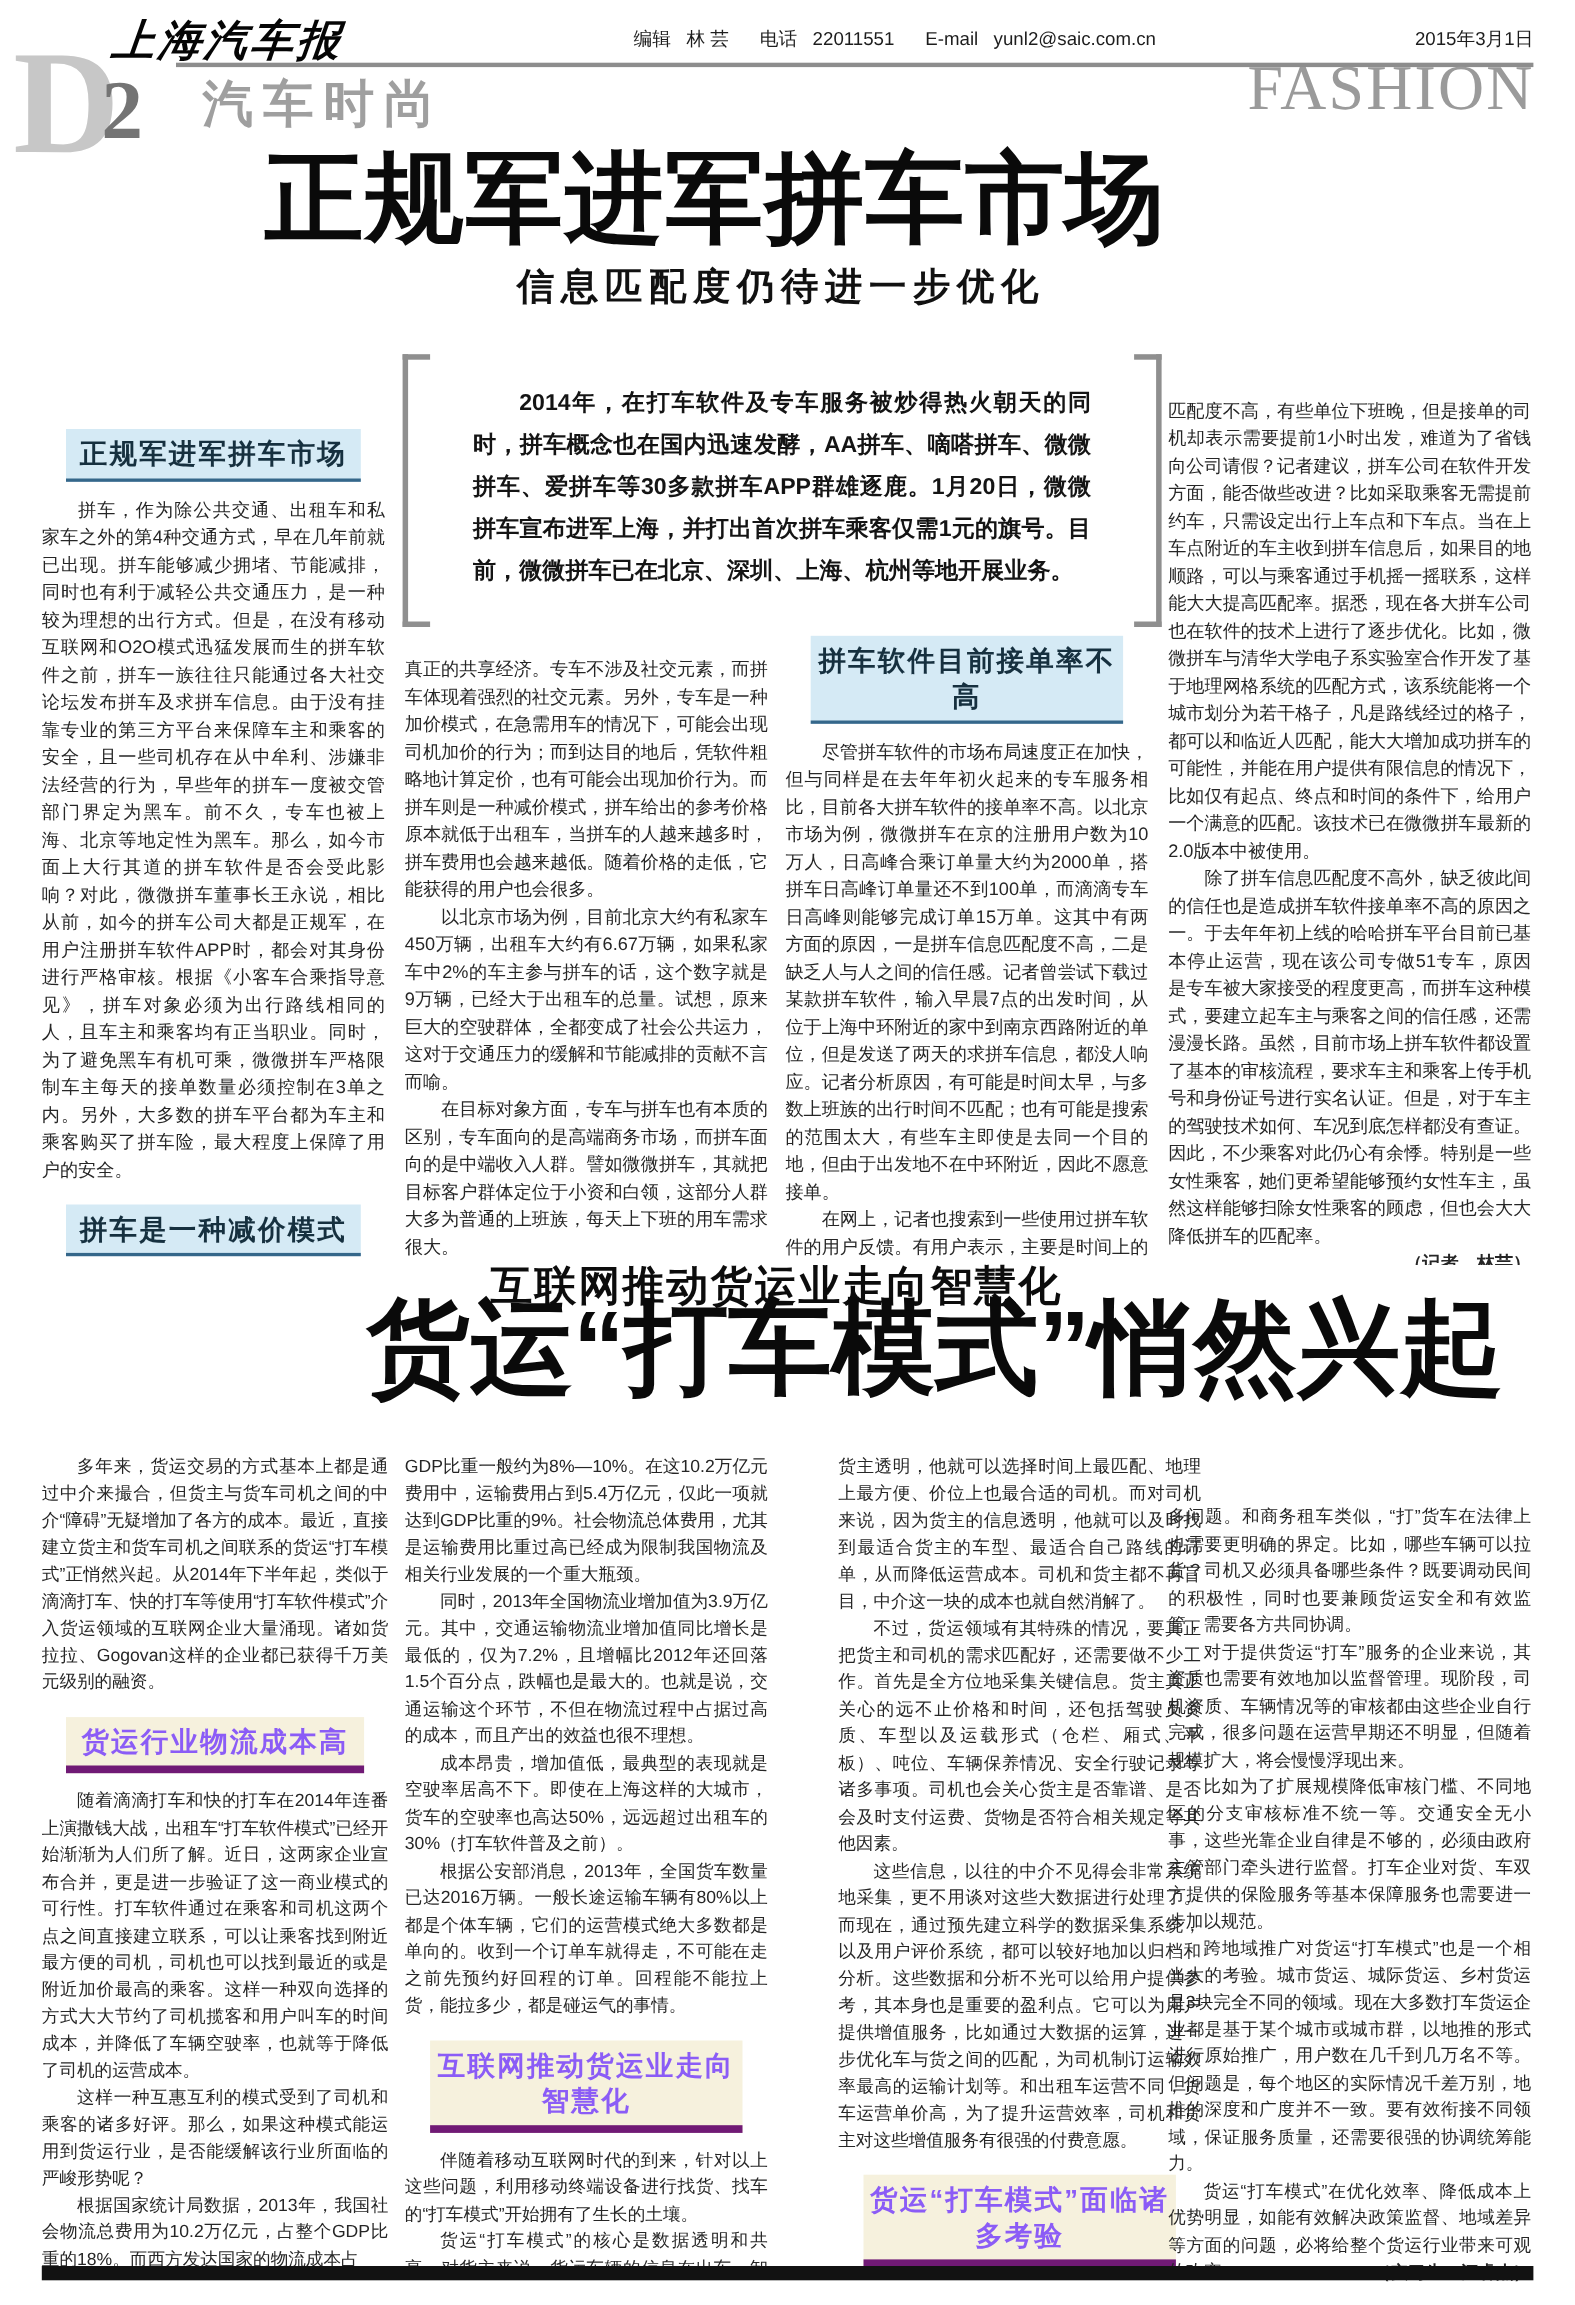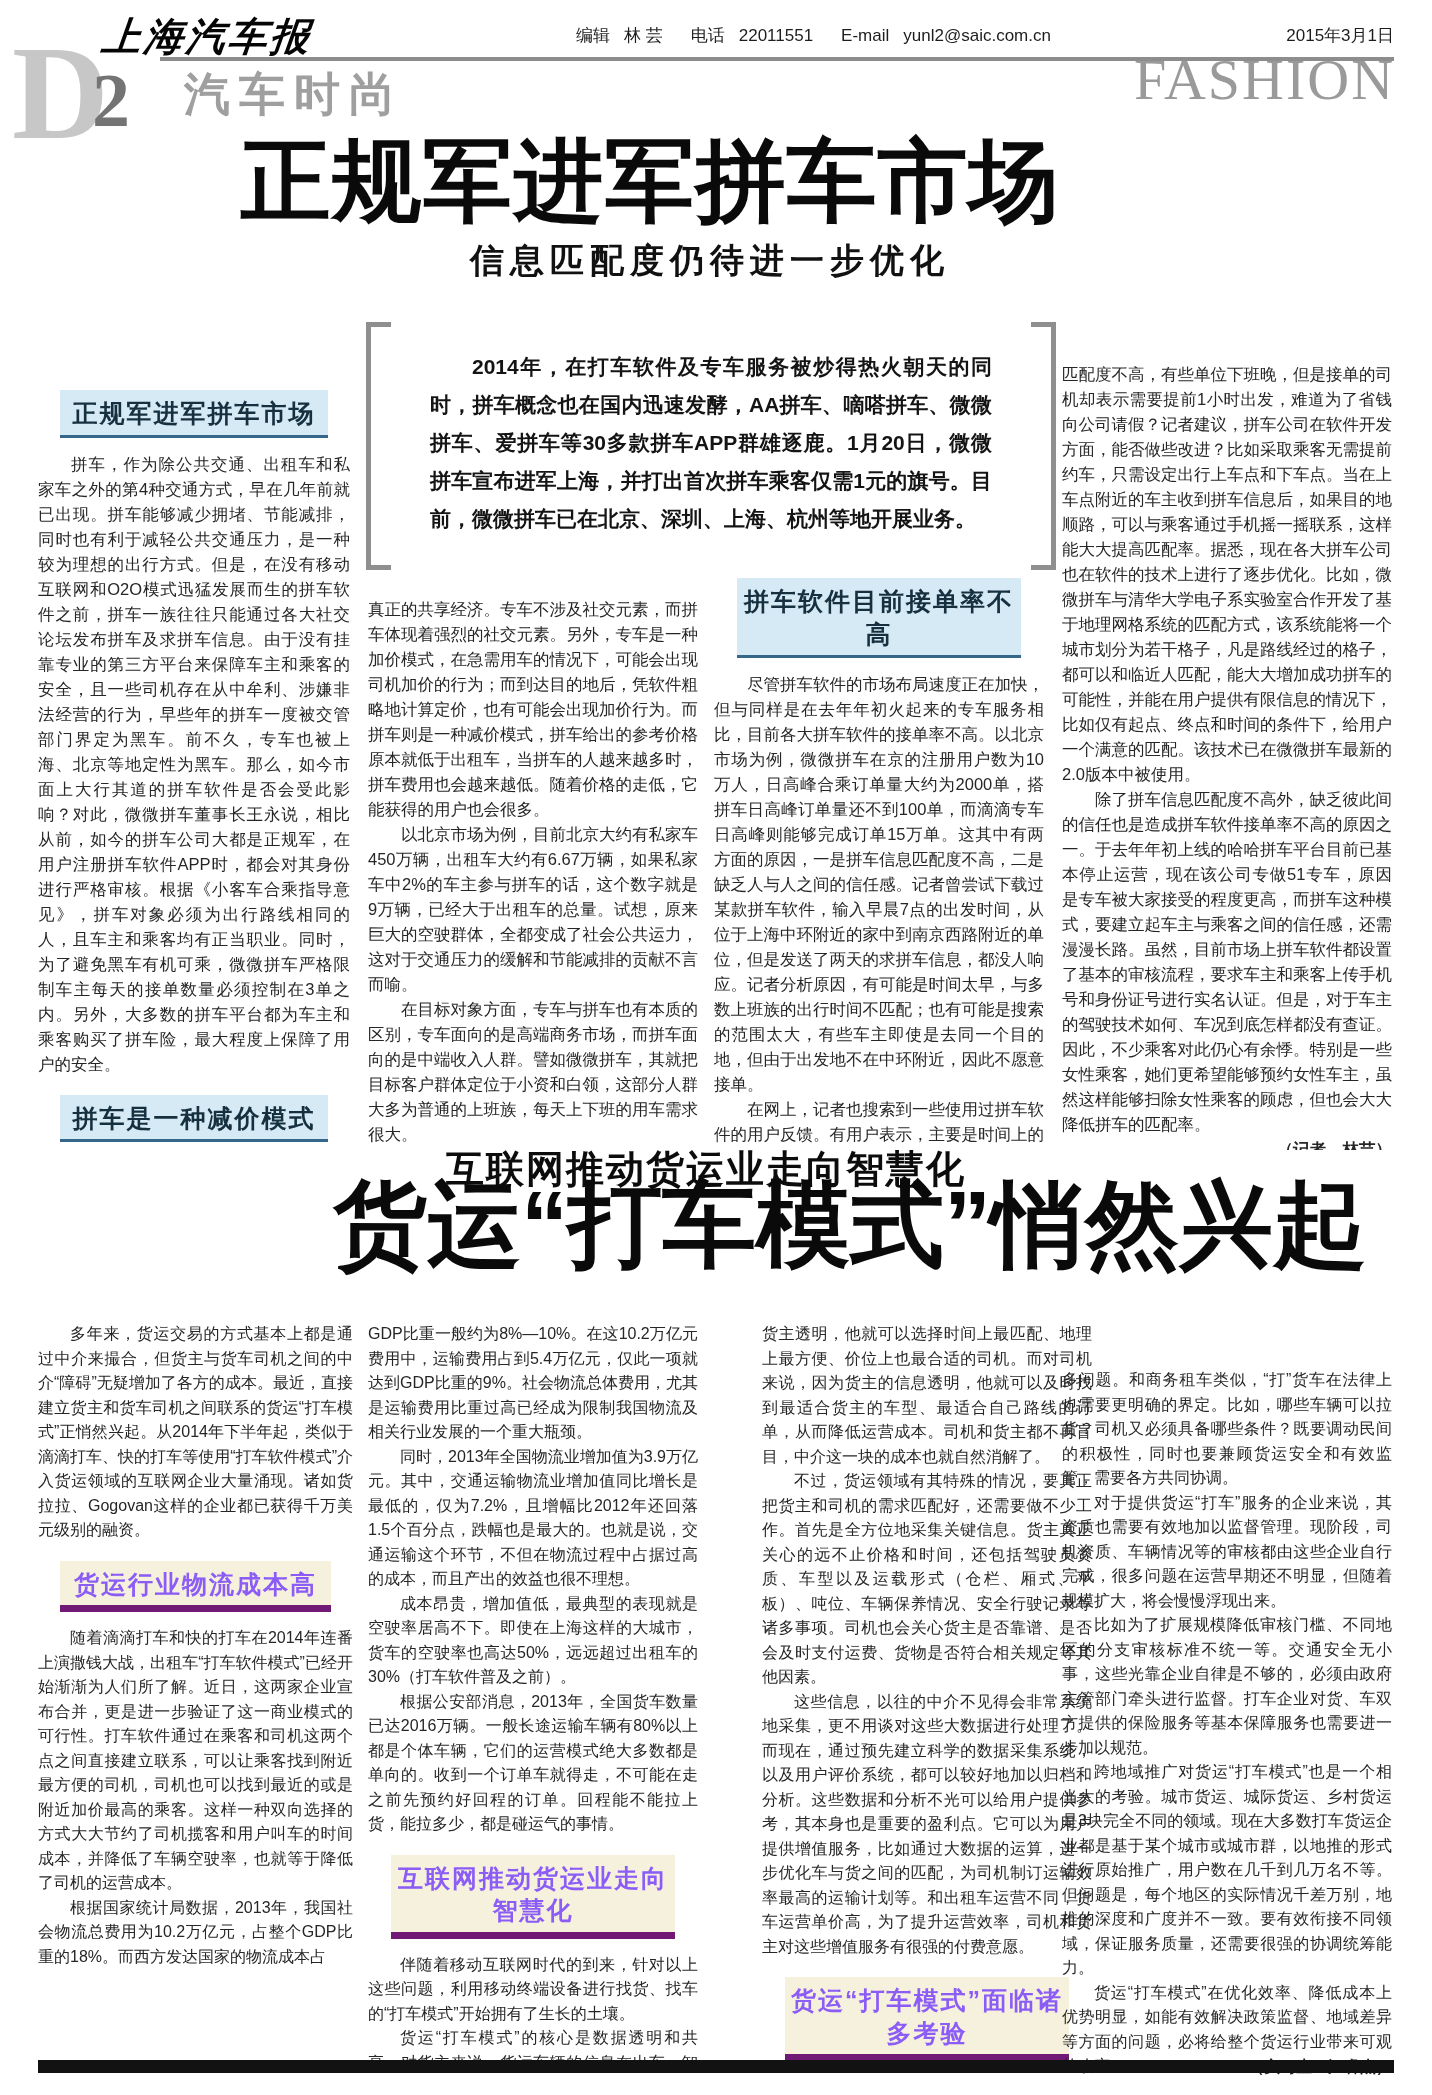--- a/index.html
+++ b/index.html
@@ -126,20 +126,21 @@
     <p class="byline">（记者　林芸）</p>
   </section>
 
   <div class="abs" id="kicker2">互联网推动货运业走向智慧化</div>
   <h1 class="abs" id="hl2" style="margin:0">货运“打车模式”悄然兴起</h1>
 
   <section class="col a2body" id="a2c1">
     <p class="p">多年来，货运交易的方式基本上都是通过中介来撮合，但货主与货车司机之间的中介“障碍”无疑增加了各方的成本。最近，直接建立货主和货车司机之间联系的货运“打车模式”正悄然兴起。从2014年下半年起，类似于滴滴打车、快的打车等使用“打车软件模式”介入货运领域的互联网企业大量涌现。诸如货拉拉、Gogovan这样的企业都已获得千万美元级别的融资。</p>
     <span class="sec sec-yellow">货运行业物流成本高</span>
     <p class="p">随着滴滴打车和快的打车在2014年连番上演撒钱大战，出租车“打车软件模式”已经开始渐渐为人们所了解。近日，这两家企业宣布合并，更是进一步验证了这一商业模式的可行性。打车软件通过在乘客和司机这两个点之间直接建立联系，可以让乘客找到附近最方便的司机，司机也可以找到最近的或是附近加价最高的乘客。这样一种双向选择的方式大大节约了司机揽客和用户叫车的时间成本，并降低了车辆空驶率，也就等于降低了司机的运营成本。</p>
+    <p class="p">这样一种互惠互利的模式受到了司机和乘客的诸多好评。那么，如果这种模式能运用到货运行业，是否能缓解该行业所面临的严峻形势呢？</p>
     <p class="p">根据国家统计局数据，2013年，我国社会物流总费用为10.2万亿元，占整个GDP比重的18%。而西方发达国家的物流成本占</p>
   </section>
 
   <section class="col a2body" id="a2c2">
     <p class="pc">GDP比重一般约为8%—10%。在这10.2万亿元费用中，运输费用占到5.4万亿元，仅此一项就达到GDP比重的9%。社会物流总体费用，尤其是运输费用比重过高已经成为限制我国物流及相关行业发展的一个重大瓶颈。</p>
     <p class="p">同时，2013年全国物流业增加值为3.9万亿元。其中，交通运输物流业增加值同比增长是最低的，仅为7.2%，且增幅比2012年还回落1.5个百分点，跌幅也是最大的。也就是说，交通运输这个环节，不但在物流过程中占据过高的成本，而且产出的效益也很不理想。</p>
     <p class="p">成本昂贵，增加值低，最典型的表现就是空驶率居高不下。即使在上海这样的大城市，货车的空驶率也高达50%，远远超过出租车的30%（打车软件普及之前）。</p>
     <p class="p">根据公安部消息，2013年，全国货车数量已达2016万辆。一般长途运输车辆有80%以上都是个体车辆，它们的运营模式绝大多数都是单向的。收到一个订单车就得走，不可能在走之前先预约好回程的订单。回程能不能拉上货，能拉多少，都是碰运气的事情。</p>
     <span class="sec sec-yellow">互联网推动货运业走向智慧化</span>
     <p class="p">伴随着移动互联网时代的到来，针对以上这些问题，利用移动终端设备进行找货、找车的“打车模式”开始拥有了生长的土壤。</p>

